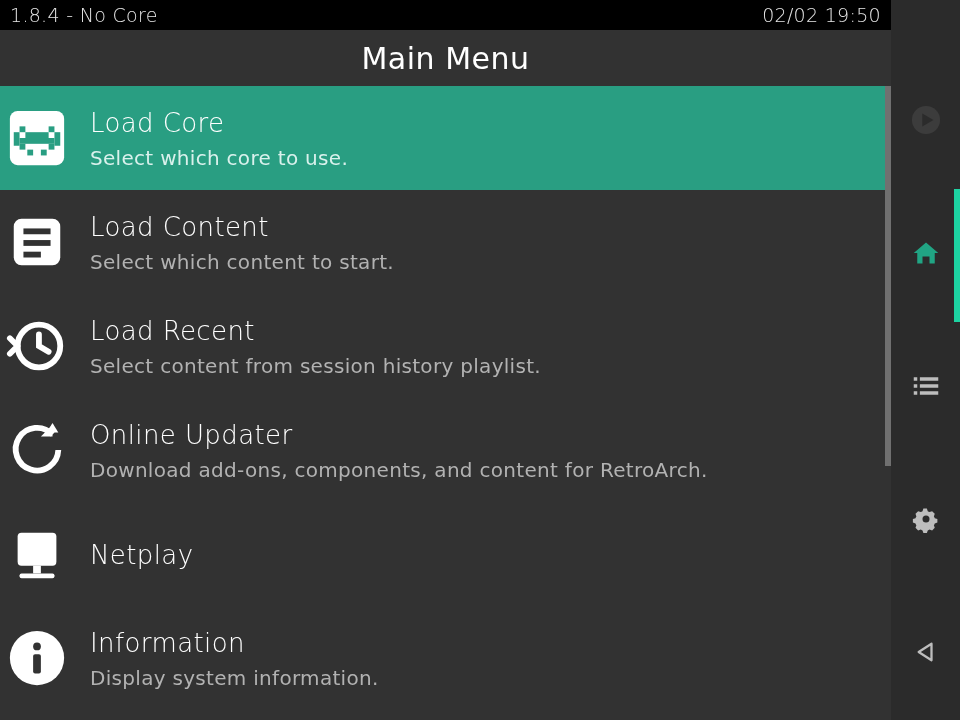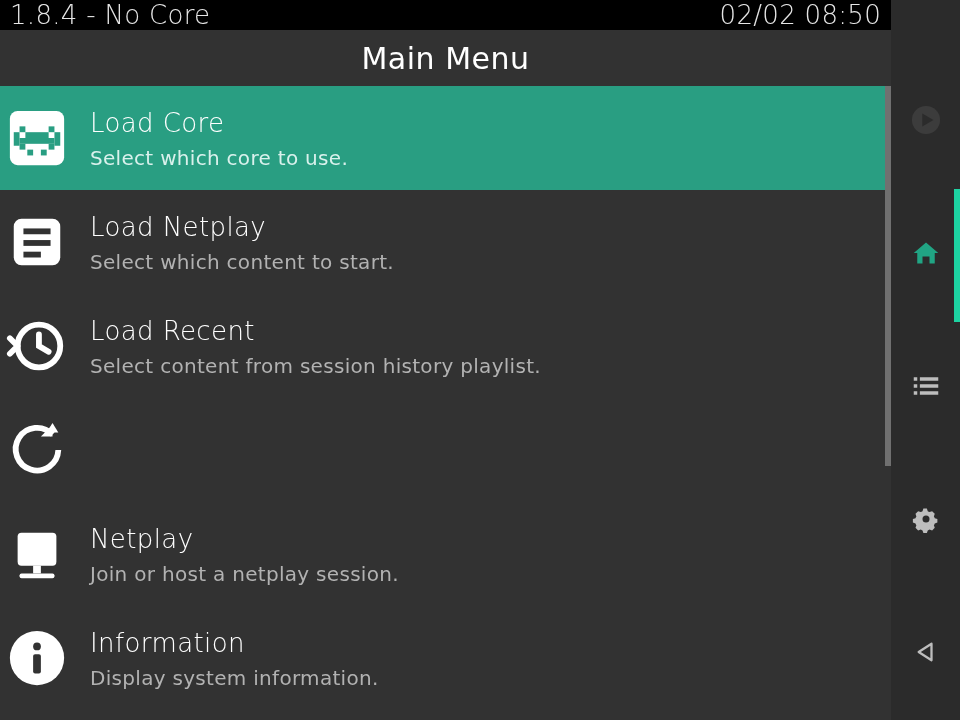--- a/index.html
+++ b/index.html
@@ -53,21 +53,21 @@
 
   
   .statusbar {
     height: 30px;
     background: #000;
     display: flex;
     justify-content: space-between;
     align-items: center;
     padding: 0 10px;
     color: #e6e6e6;
-    font-size: 26px;
+    font-size: 19px;
     font-weight: 300;
     letter-spacing: 0.3px;
   }
 
   
   .title-wrap {
     height: 56px;
     display: flex;
     align-items: center;
     justify-content: center;
@@ -120,21 +120,21 @@
     background: #707070;
   }
 </style>
 </head>
 <body>
 
 <div class="main-panel">
 
   <div class="statusbar">
     <span>1.8.4 - No Core</span>
-    <span>02/02 08:50</span>
+    <span>02/02 19:50</span>
   </div>
 
   <div class="title-wrap">
     <div class="title">Main Menu</div>
   </div>
 
   <div class="menu-list">
 
     <div class="menu-item selected">
       <div class="icon-wrap">
@@ -163,21 +163,21 @@
     <div class="menu-item">
       <div class="icon-wrap">
         <svg viewBox="0 0 64 64">
           <rect x="8" y="8" width="48" height="48" rx="8" fill="#fff"></rect>
           <rect x="18" y="18" width="28" height="6" fill="#323232"></rect>
           <rect x="18" y="30" width="28" height="6" fill="#323232"></rect>
           <rect x="18" y="42" width="18" height="6" fill="#323232"></rect>
         </svg>
       </div>
       <div class="text-wrap">
-        <div class="label">Load Netplay</div>
+        <div class="label">Load Content</div>
         <div class="sublabel">Select which content to start.</div>
       </div>
     </div>
 
     <div class="menu-item">
       <div class="icon-wrap">
         <svg viewBox="0 0 64 64" fill="none" stroke="#fff" stroke-width="6">
           <circle cx="34" cy="32" r="22"></circle>
           <path d="M12 32 L4 24 M12 32 L4 40" stroke-linecap="round"></path>
           <path d="M34 20 L34 32 L44 38" stroke-linecap="round"></path>
@@ -190,33 +190,36 @@
     </div>
 
     <div class="menu-item">
       <div class="icon-wrap">
         <svg viewBox="0 0 64 64" fill="none" stroke="#fff" stroke-width="6">
           <path d="M 54 32 A 22 22 0 1 1 48 16"></path>
           <path d="M48 6 L48 18 L36 18" fill="#fff" stroke="none"></path>
           <polygon points="54,14 42,14 48,4" fill="#fff" stroke="none"></polygon>
         </svg>
       </div>
+      <div class="text-wrap">
+        <div class="label">Online Updater</div>
+        <div class="sublabel">Download add-ons, components, and content for RetroArch.</div>
+      </div>
     </div>
 
     <div class="menu-item">
       <div class="icon-wrap">
         <svg viewBox="0 0 64 64" fill="#fff">
           <rect x="12" y="10" width="40" height="34" rx="4"></rect>
           <rect x="28" y="44" width="8" height="8"></rect>
           <rect x="14" y="52" width="36" height="5" rx="2"></rect>
         </svg>
       </div>
       <div class="text-wrap">
         <div class="label">Netplay</div>
-        <div class="sublabel">Join or host a netplay session.</div>
       </div>
     </div>
 
     <div class="menu-item">
       <div class="icon-wrap">
         <svg viewBox="0 0 64 64">
           <circle cx="32" cy="32" r="28" fill="#fff"></circle>
           <circle cx="32" cy="20" r="4" fill="#323232"></circle>
           <rect x="28" y="28" width="8" height="20" rx="2" fill="#323232"></rect>
         </svg>

